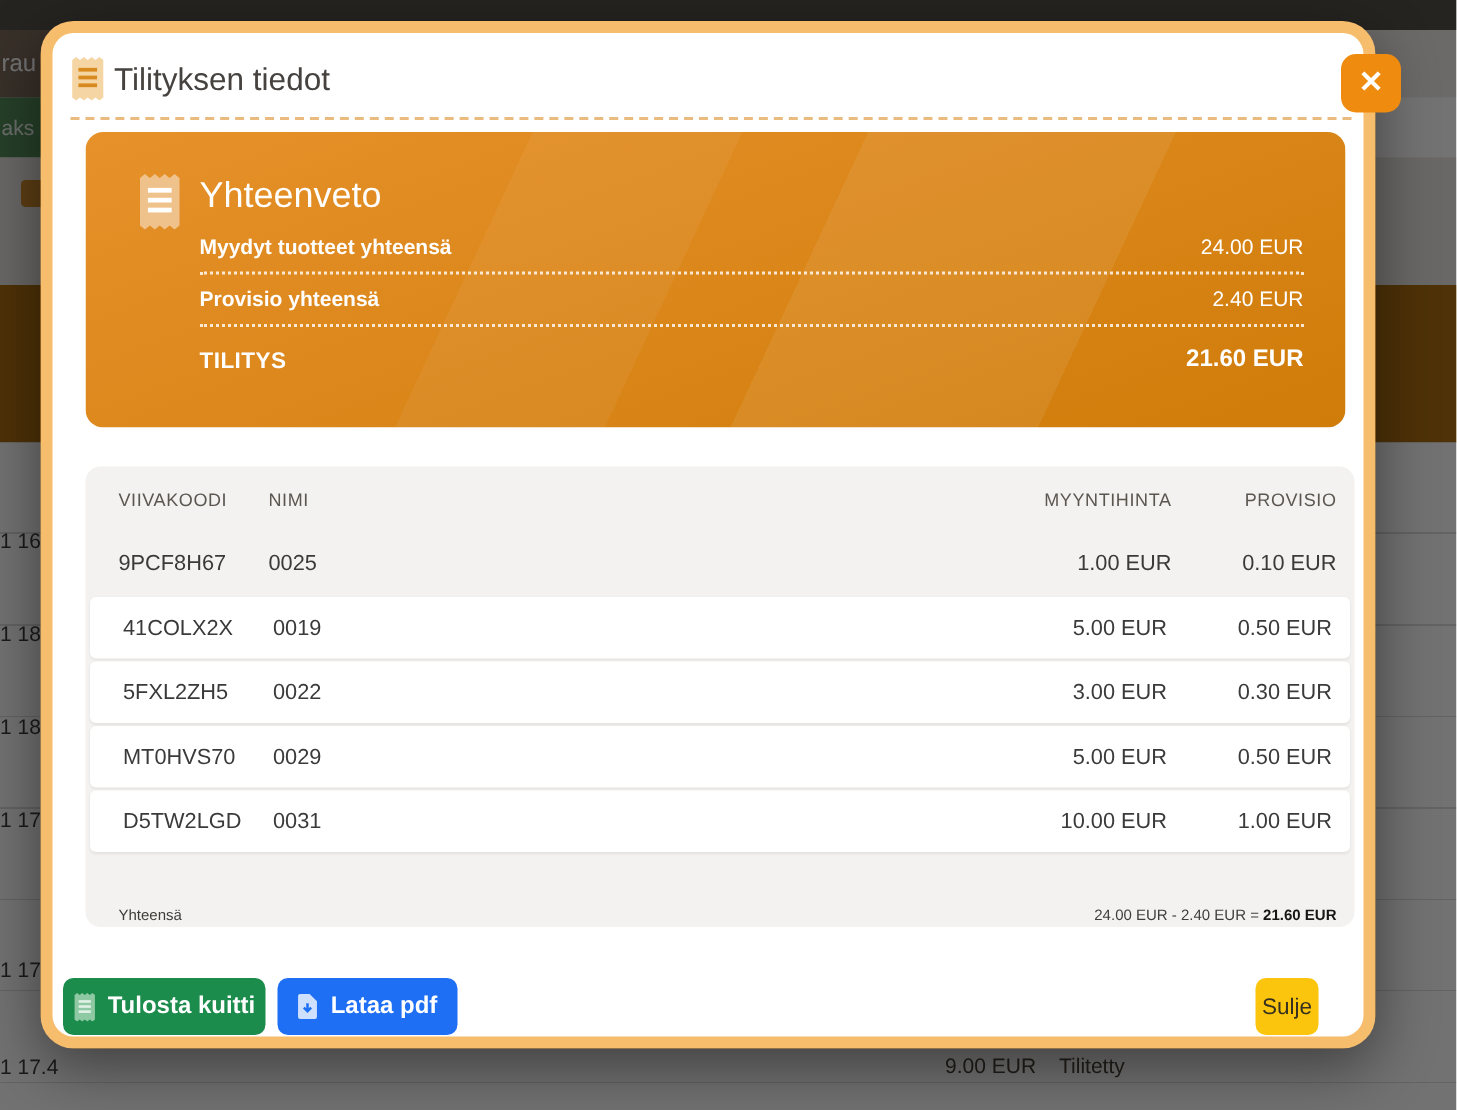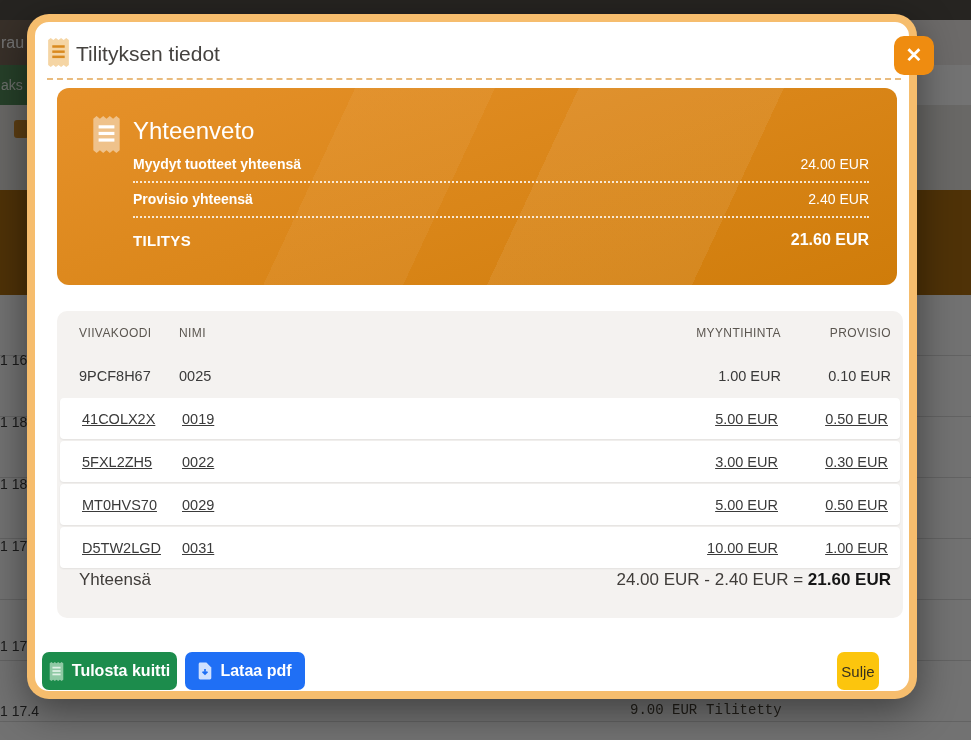--- a/index.html
+++ b/index.html
@@ -18,21 +18,21 @@
   .bg-toolbar { position:absolute; left:0; top:105px; width:971px; height:85px; background:#e9e6e2; }
   .bg-tool-icon { position:absolute; left:14px; top:120px; width:15px; height:18px;
                background:#cf8b2a; border-radius:3px; }
   .bg-band { position:absolute; left:0; top:190px; width:971px; height:105px; background:#b06f10; }
   .bg-band-title { position:absolute; left:1px; top:212px; font-size:28px; font-weight:bold; color:#eec489; }
   .bg-band-sub   { position:absolute; left:1px; top:255px; font-size:13px; color:#f0ebe2; }
   .bg-band-right { position:absolute; right:0; top:255px; font-size:14px; color:#e6d8bf; }
   .bg-table { position:absolute; left:0; top:295px; width:971px; height:445px; background:#fdfdfd;
               background-image:repeating-linear-gradient(to bottom, transparent 0 60px, #dcdcdc 60px 61px); }
   .bg-ts { position:absolute; left:0; font-size:14px; color:#3b3b3b; }
-  .bg-bottomtext { position:absolute; top:702px; font-size:14px; color:#494439;font-family:Liberation Mono, monospace; }
+  .bg-bottomtext { position:absolute; top:702px; font-size:14px; color:#494439; }
   
   .backdrop { position:absolute; left:0; top:0; width:971px; height:740px;
               background:rgba(0,0,0,0.55); z-index:5; }
   
   .modal { position:absolute; left:27px; top:14px; width:890px; height:685px;
            background:#fff; border:8px solid rgba(240,145,12,0.60); border-radius:22px;
            z-index:10; box-shadow:0 12px 40px rgba(0,0,0,0.45); }
   .close-btn { position:absolute; left:859px; top:14px; width:40px; height:39px; z-index:12;
            background:#ef8c10; border:none; border-radius:10px; color:#fff; font-size:20px;
            font-weight:bold; cursor:pointer; line-height:39px; text-align:center; }
@@ -57,26 +57,26 @@
   .c-label { font-size:14px; font-weight:bold; }
   .c-value { font-size:14px; }
   .c-total-label { font-size:15px; font-weight:bold; letter-spacing:0.3px; }
   .c-total-value { font-size:16px; font-weight:bold; }
   
   .m-table { position:absolute; left:22px; top:289px; width:846px; background:#f4f2f0;
            border-radius:10px; padding-bottom:2px; }
   .t-row { display:flex; align-items:center; padding:0 12px 0 22px; height:41px; }
   .t-head { height:44px; color:#5b5650; font-size:12px; letter-spacing:0.4px; }
   .t-body-row { font-size:14.5px; color:#3a3a3a; }
-  .t-white { background:#fff; border-radius:4px; margin:2px 3px; box-shadow:0 1px 2px rgba(0,0,0,0.07);text-decoration:underline; }
+  .t-white { background:#fff; border-radius:4px; margin:2px 3px; box-shadow:0 1px 2px rgba(0,0,0,0.07); }
   .col-barcode { width:100px; }
   .col-name { flex:1; }
   .col-price { width:170px; text-align:right; }
   .col-comm { width:110px; text-align:right; }
-  .t-total { height:46px; font-size:17px; color:#3f3c39; display:flex; align-items:flex-start;
+  .t-total { height:46px; font-size:10px; color:#3f3c39; display:flex; align-items:flex-end;
            justify-content:space-between; padding:0 12px 0 22px; }
   .t-total b { color:#161616; }
   
   .btn { position:absolute; top:630px; height:38px; border:none; border-radius:7px;
          display:flex; align-items:center; justify-content:center; gap:8px; cursor:pointer;
          font-family:"Liberation Sans", sans-serif; }
   .btn-print { left:7px; width:135px; background:#1c8c4c; color:#fff; font-size:16px; font-weight:bold; }
   .btn-pdf   { left:150px; width:120px; background:#1f6ff5; color:#fff; font-size:16px; font-weight:bold; }
   .btn-close2 { left:802px; width:42px; background:#fcc50d; color:#36301f; font-size:15px; }
 </style>

